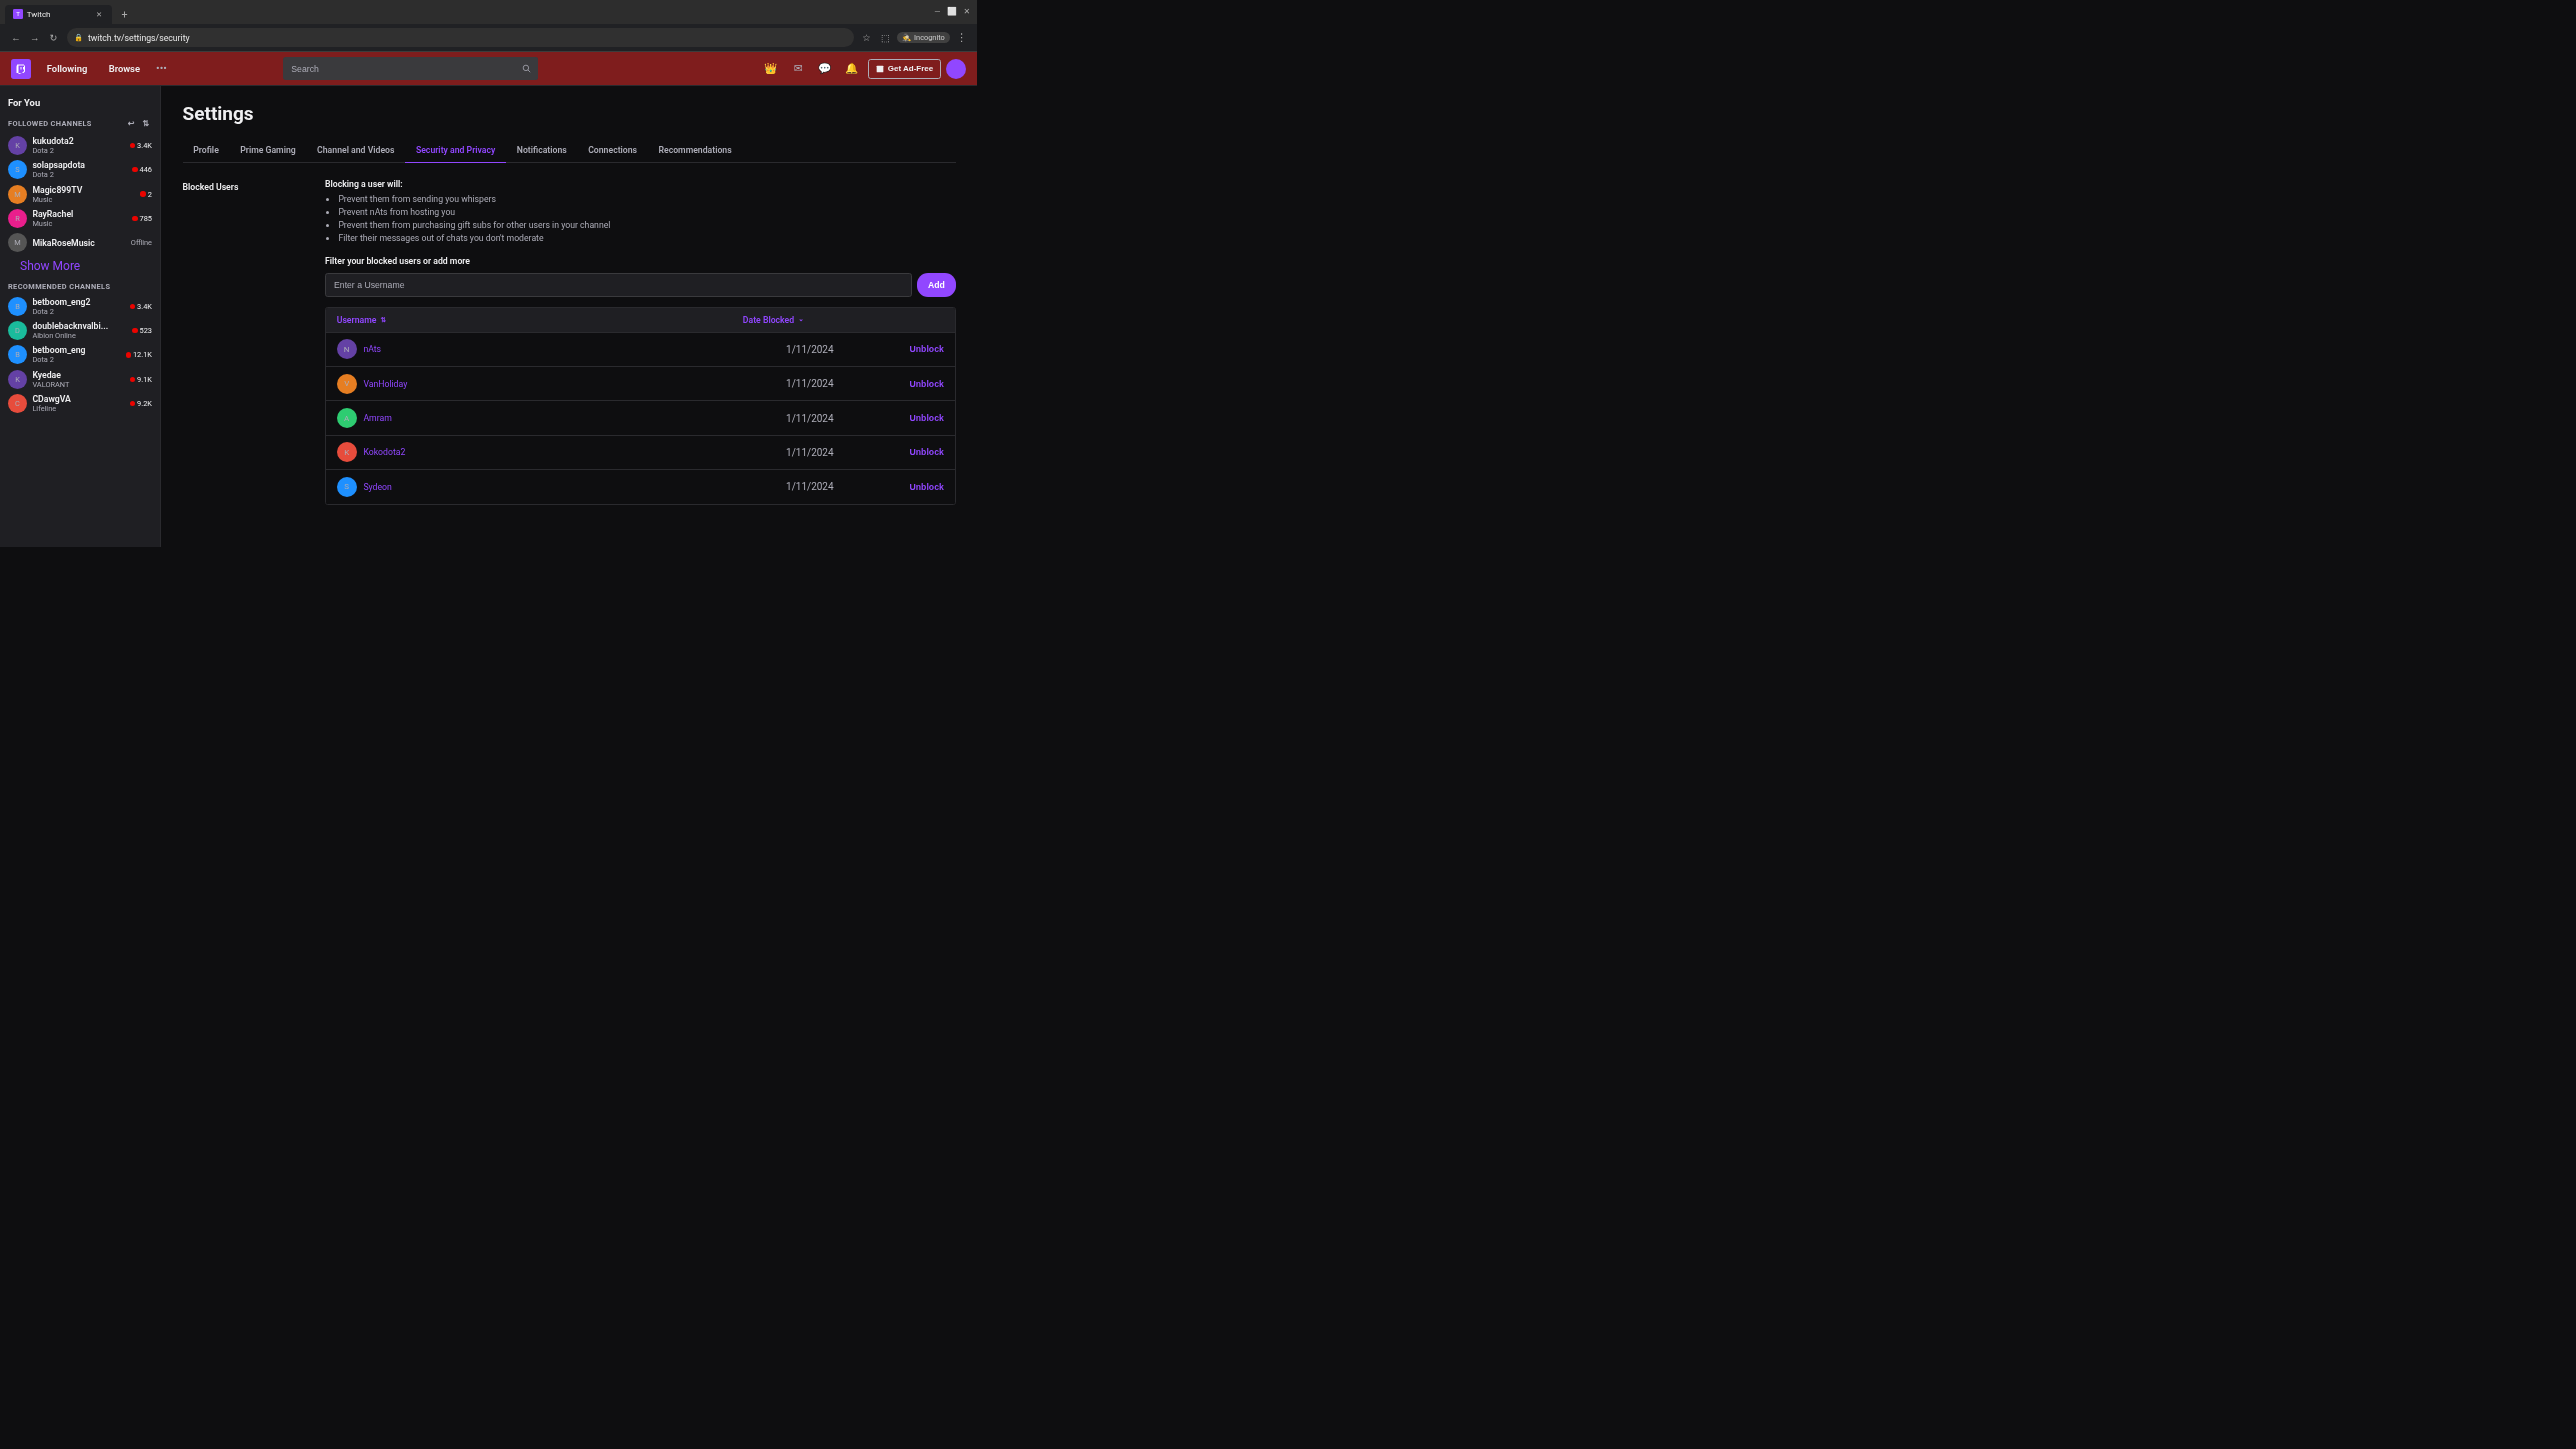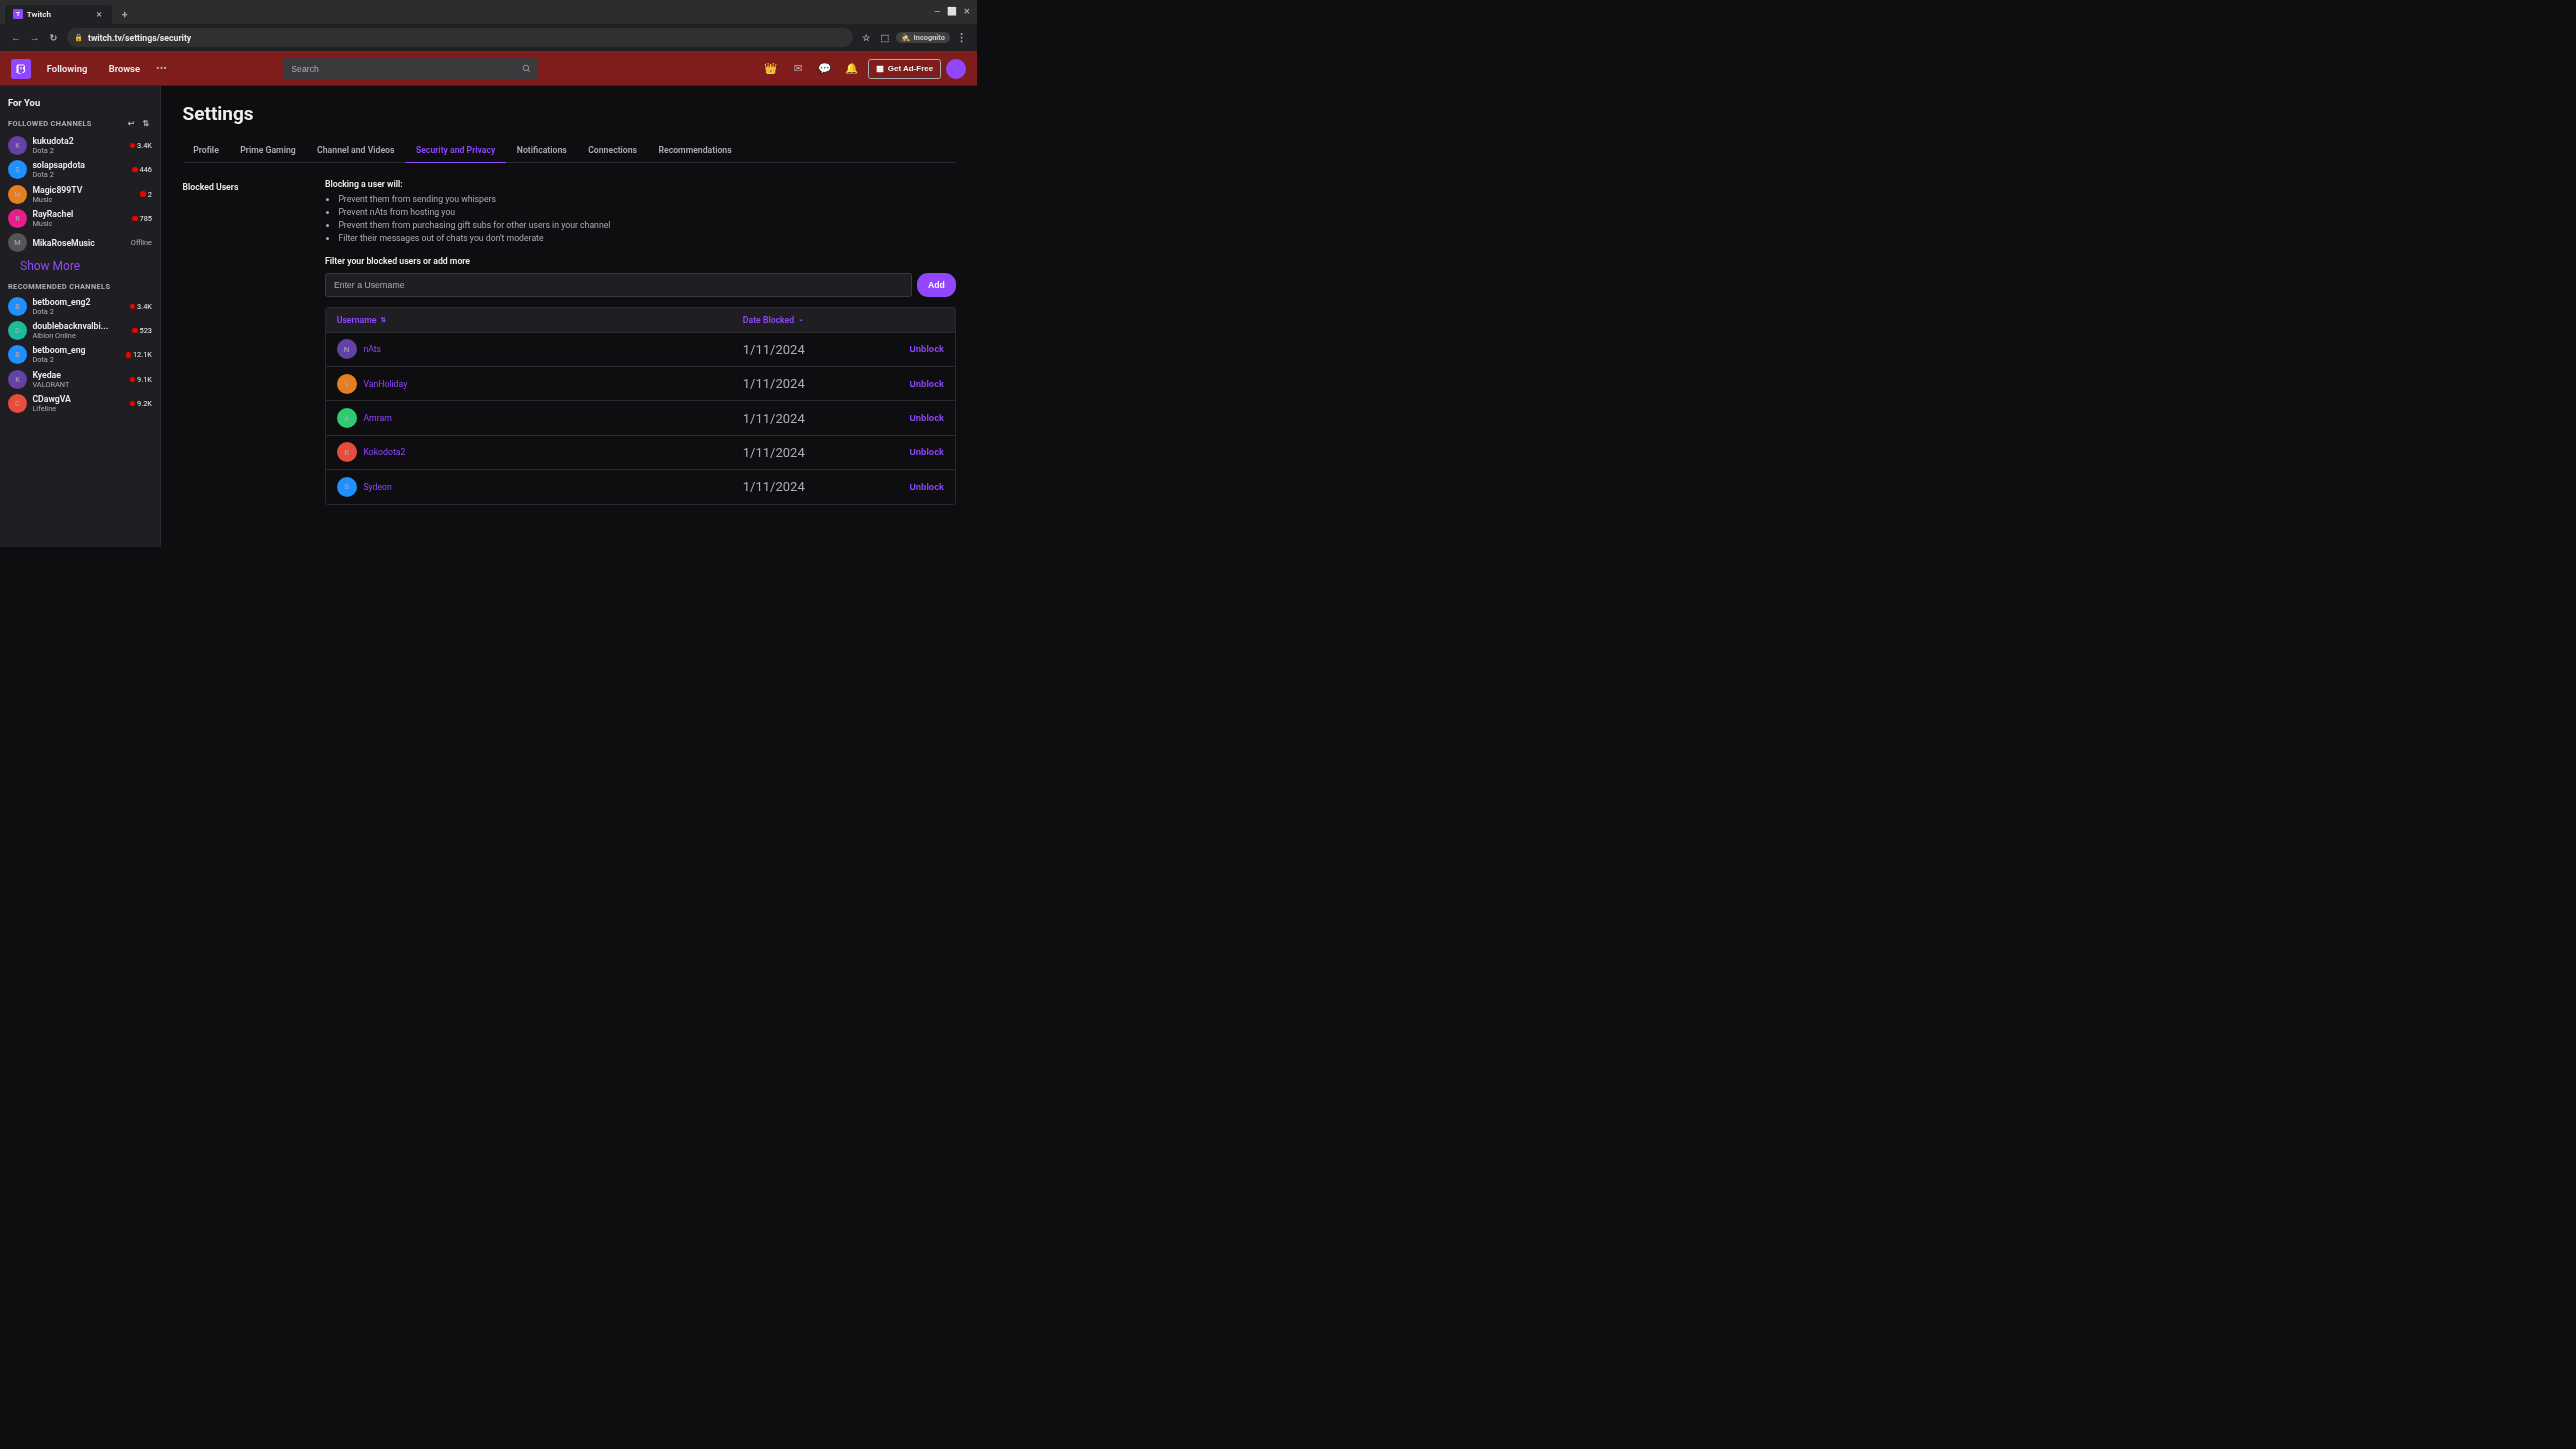--- a/index.html
+++ b/index.html
@@ -10,21 +10,20 @@
       font-size: 8.7px;
       overflow: hidden;
       width: 977px;
       height: 547px;
     }
 
     
     .browser-chrome {
       background: #a16207;
       border-bottom: 0.7px solid #3c3c3c;
-      font-weight: bold;
     }
     .tab-bar {
       display: flex;
       align-items: center;
       padding: 4px 5.4px 0 5.4px;
       gap: 2.7px;
       background: #2d2d2d;
       height: 24px;
     }
     .tab-item {
@@ -564,22 +563,23 @@
       color: #adadb8;
     }
     .user-link {
       font-size: 8.7px;
       color: #9147ff;
       cursor: pointer;
       text-decoration: none;
     }
     .date-cell {
       width: 134px;
-      font-size: 13px;
-      color: #adadb8;
+      font-size: 10px;
+      color: #adadb8;
+      text-align: center;
     }
     .action-cell {
       width: 67px;
       display: flex;
       justify-content: flex-end;
     }
     .unblock-btn {
       background: transparent;
       border: none;
       color: #9147ff;

